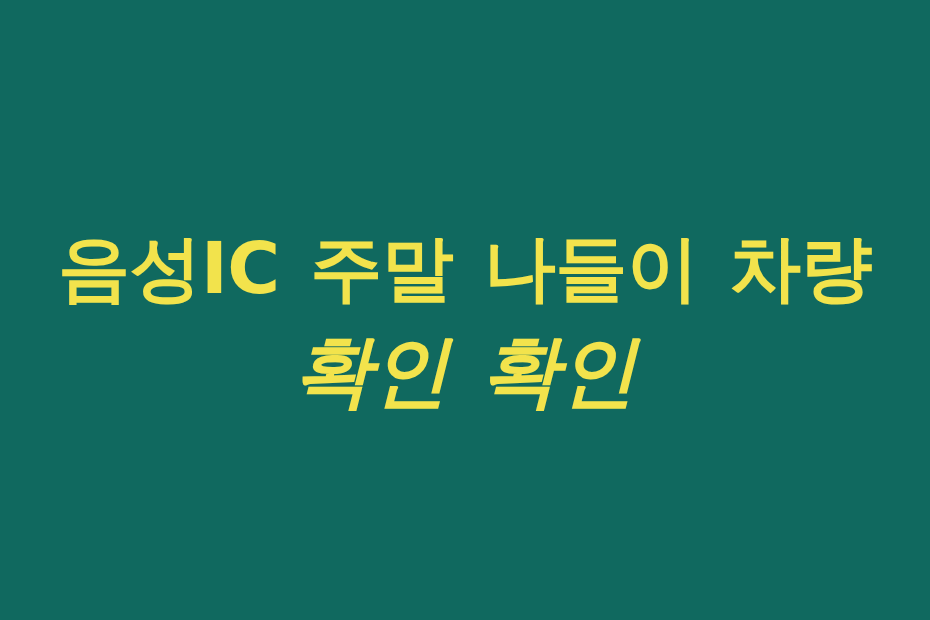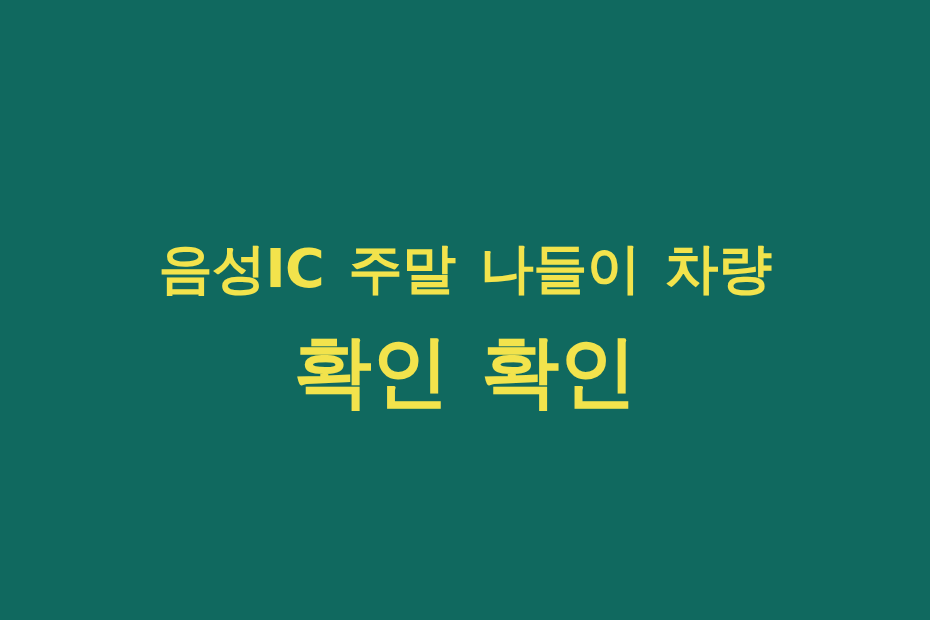--- a/index.html
+++ b/index.html
@@ -45,23 +45,23 @@
     transform: translateY(10px);
     user-select: none;
   }
 
   .headline .line {
     display: block;
     white-space: nowrap;
   }
 
   
-  .headline .line-1 { font-size: 54px; }
+  .headline .line-1 { font-size: 72px; }
   .headline .line-2 { font-size: 78px; }
-  .headline .line-3 { font-size: 78px; }
+  .headline .line-3 { font-size: 78px; font-style: italic; }
 </style>
 </head>
 <body>
 
 <div class="card">
 
   <h1 class="headline">
     <span class="line line-1">음성IC 주말 나들이 차량</span>
     <span class="line line-3">확인 확인</span>
   </h1>

